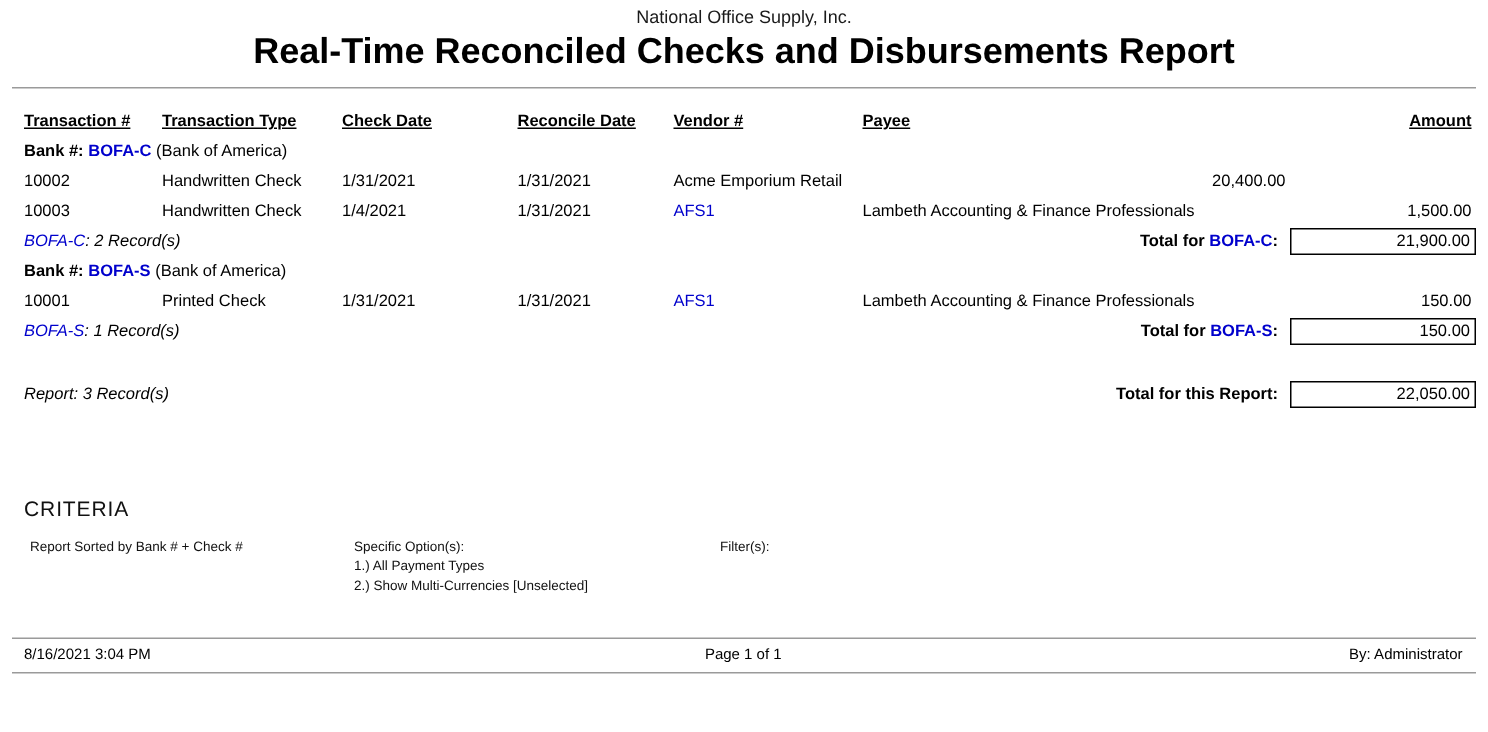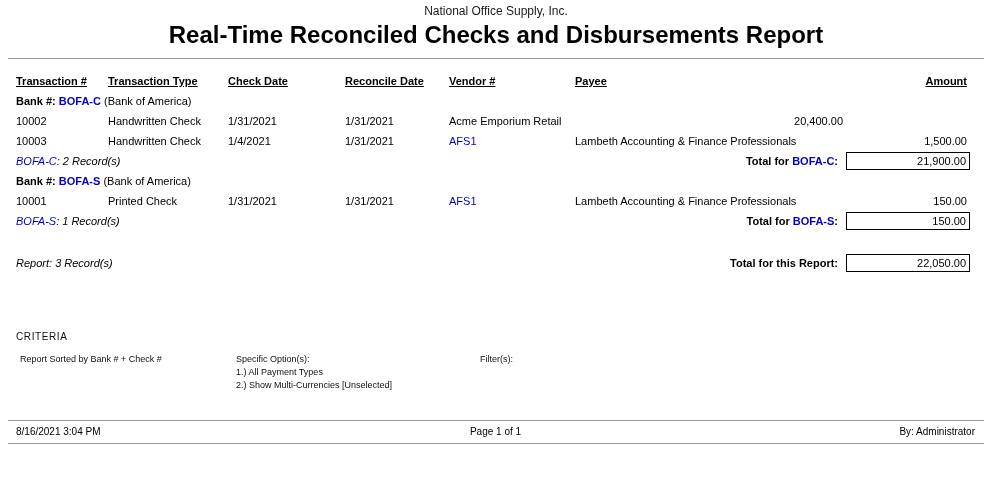--- a/index.html
+++ b/index.html
@@ -24,21 +24,21 @@
     text-align: center;
     font-size: 24px;
     font-weight: bold;
     color: #000;
   }
   .rule {
     margin: 9px 8px 0 8px;
     border-top: 1px solid #9a9a9a;
     height: 0;
   }
-  .report-body { margin: 0 22px 0 16px; }
+  .report-body { margin: 0 8px 0 16px; }
   .grid-row {
     display: grid;
     grid-template-columns: 92px 120px 117px 104px 126px 1fr 124px;
     align-items: baseline;
     font-size: 11px;
     line-height: 20px;
   }
   .thead { margin-top: 12px; }
   .thead .hdr {
     font-weight: bold;
@@ -68,21 +68,21 @@
     text-align: right;
     font-weight: normal;
     padding: 0 3px;
     line-height: 16px;
     background: #fff;
   }
   .report-total-row { margin-top: 22px; }
   .criteria { margin: 0 16px; }
   .criteria-heading {
     margin-top: 58px;
-    font-size: 10px;
+    font-size: 14px;
     letter-spacing: 0.6px;
     color: #111;
   }
   .criteria-cols {
     margin-top: 11px;
     margin-left: 4px;
     display: grid;
     grid-template-columns: 216px 244px 1fr;
     font-size: 9px;
     color: #111;

